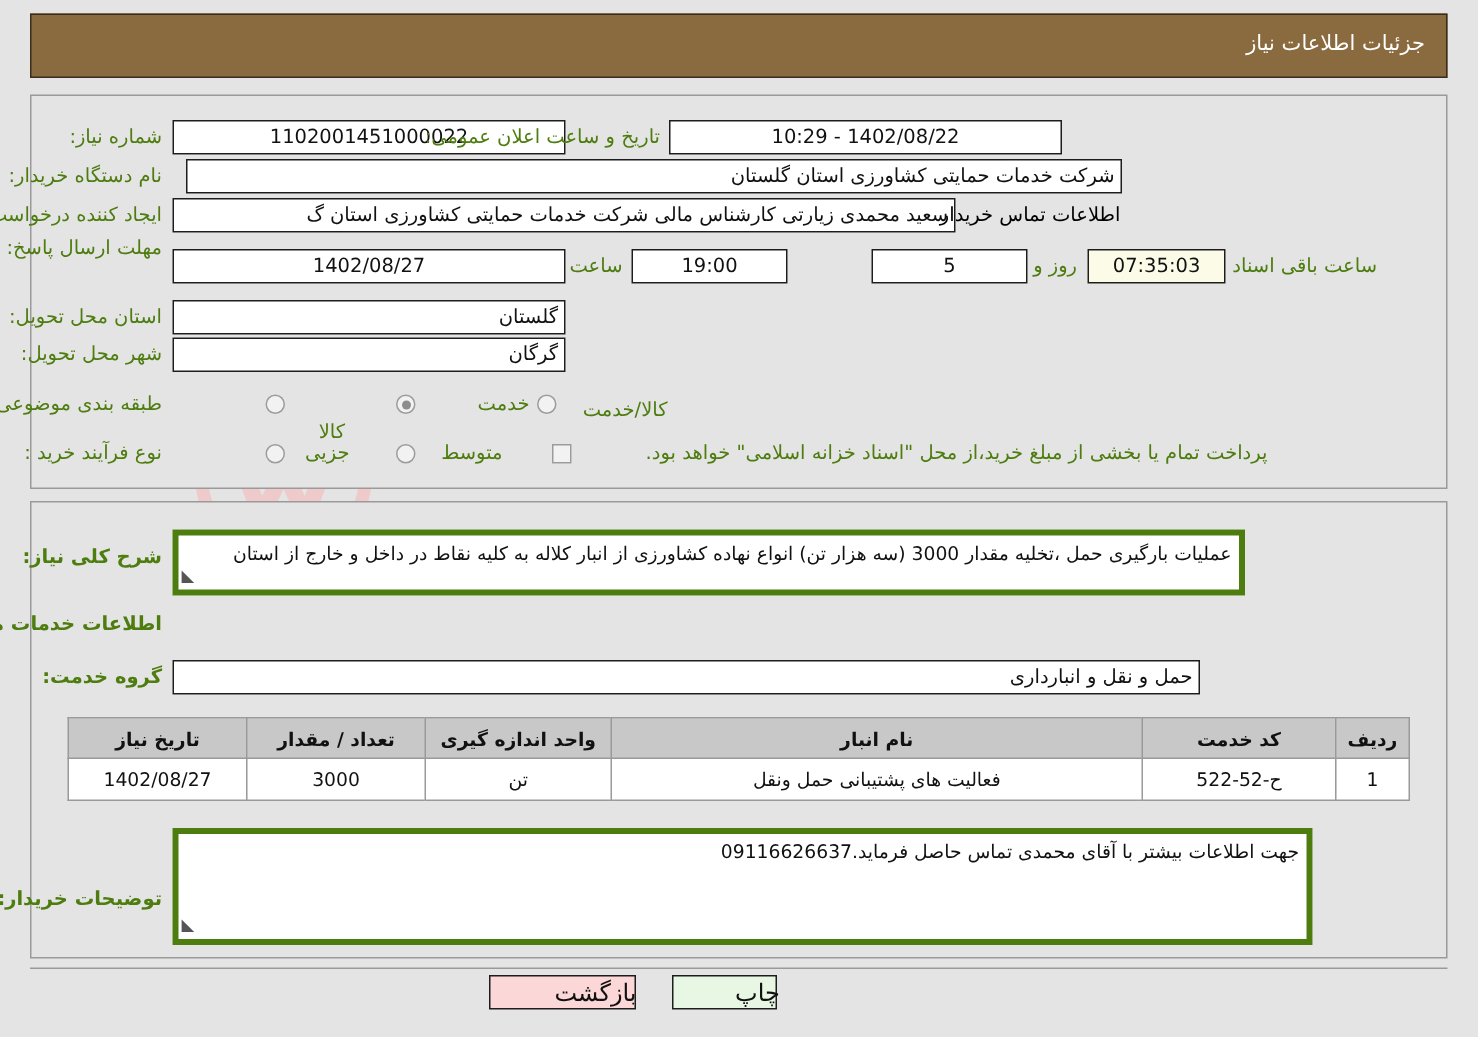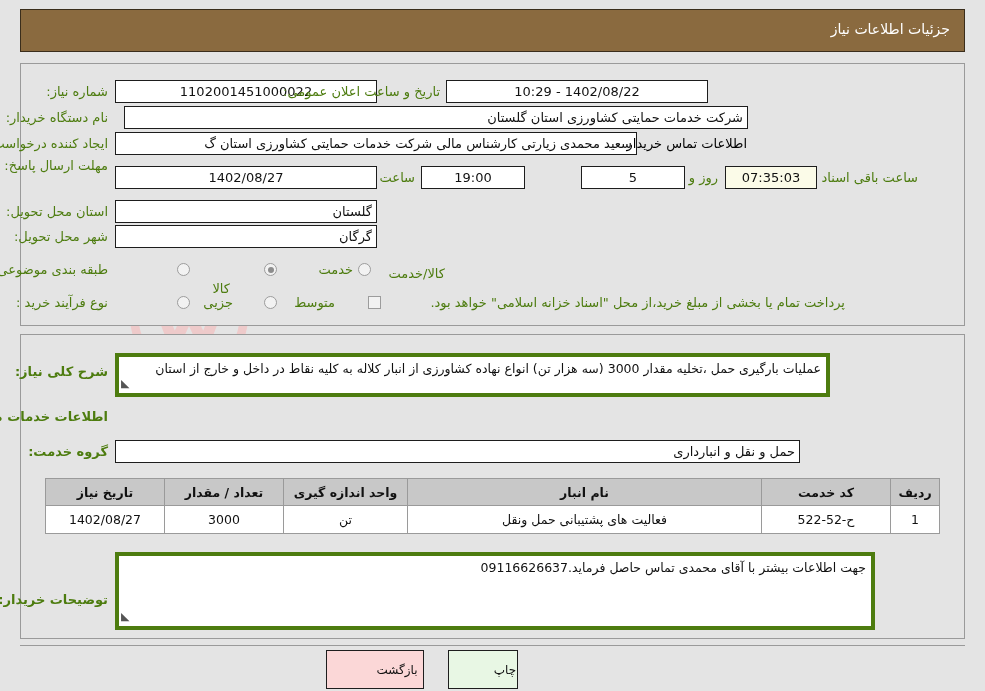--- a/index.html
+++ b/index.html
@@ -187,24 +187,24 @@
     border: 1px solid #9a9a9a;
     color: #111;
     height: 27px;
     padding: 0 4px;
     text-align: center;
   }
 
   
   .btn {
     position: absolute;
-    height: 39px;
+    height: 23px;
     border: 1px solid #1d1d1d;
     box-sizing: border-box;
-    font-size: 12px;
+    font-size: 16px;
     display: flex;
     align-items: center;
     justify-content: center;
     color: #111;
     cursor: pointer;
     z-index: 3;
     padding-left: 44px;
   }
   .btn.back  { background: #fbd7d7; }
   .btn.print { background: #e8f7e4; }

